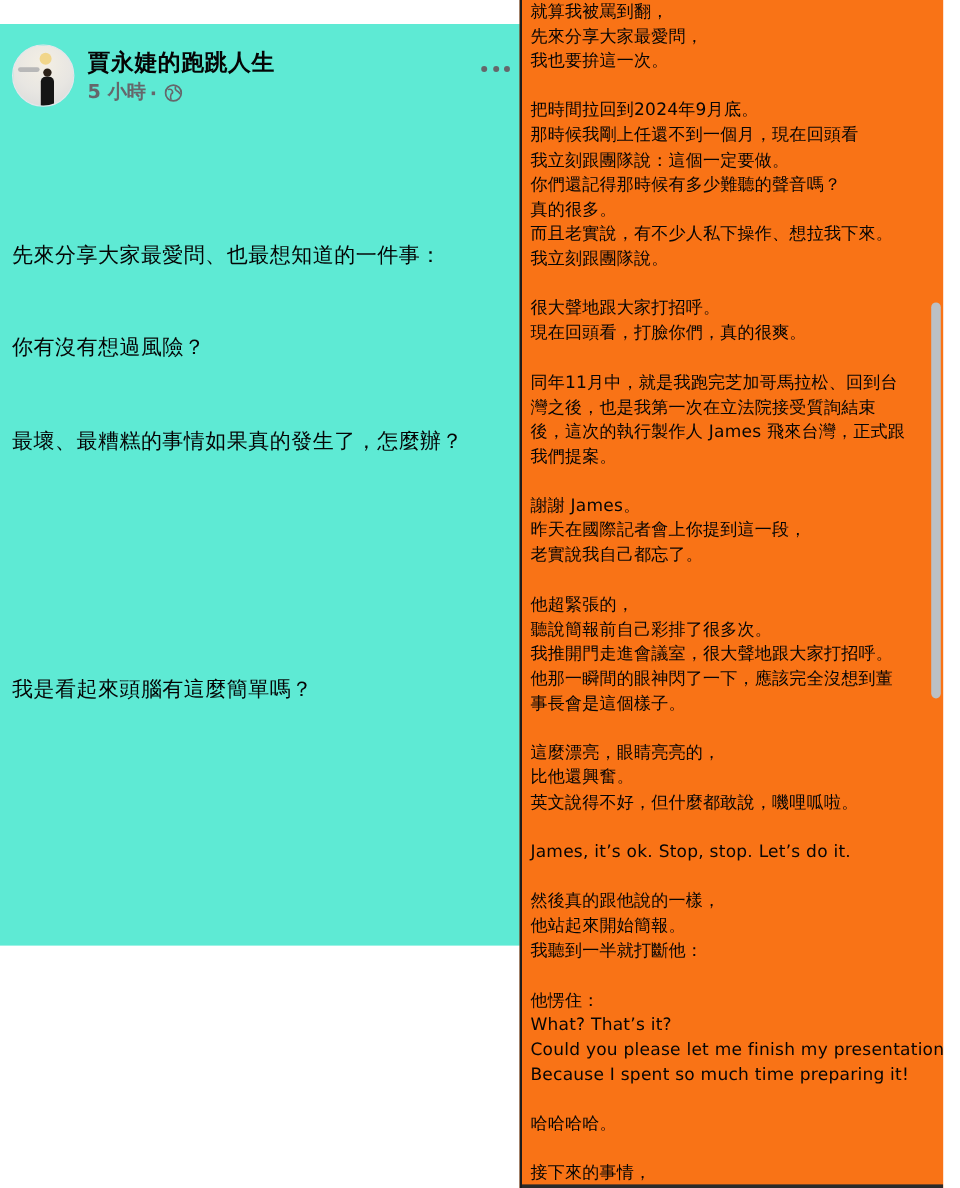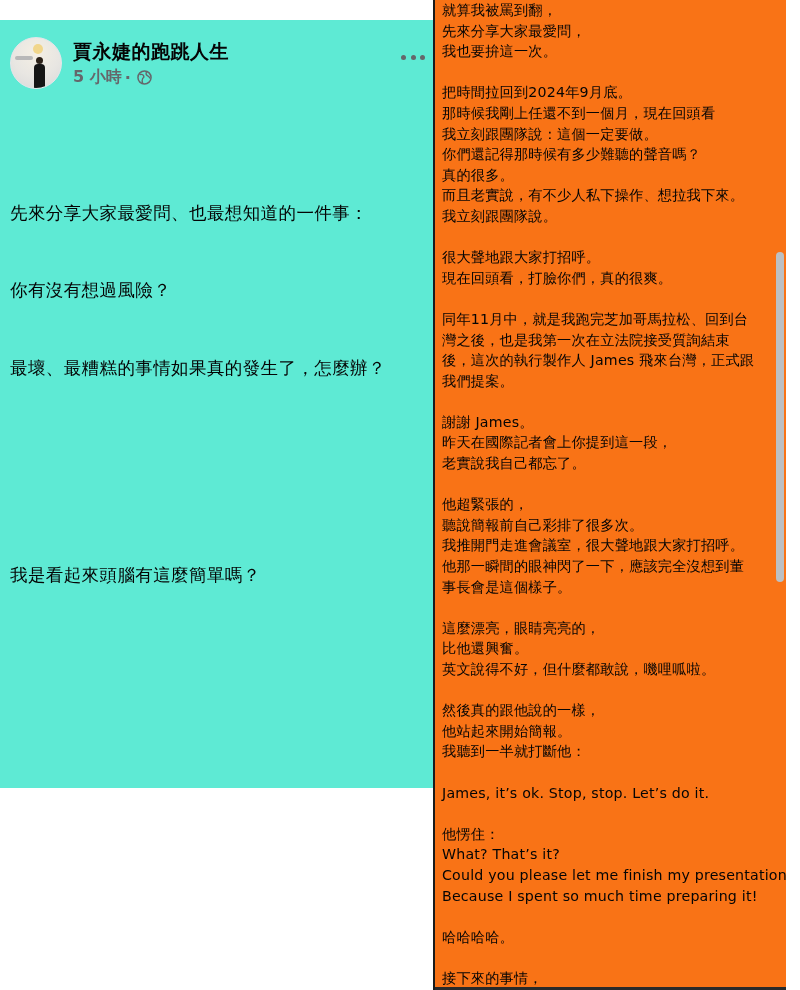--- a/index.html
+++ b/index.html
@@ -177,26 +177,26 @@
       <span class="line">我推開門走進會議室，很大聲地跟大家打招呼。</span>
       <span class="line">他那一瞬間的眼神閃了一下，應該完全沒想到董</span>
       <span class="line">事長會是這個樣子。</span>
     </div>
     <div class="para">
       <span class="line">這麼漂亮，眼睛亮亮的，</span>
       <span class="line">比他還興奮。</span>
       <span class="line">英文說得不好，但什麼都敢說，嘰哩呱啦。</span>
     </div>
     <div class="para">
+      <span class="line">James, it’s ok. Stop, stop. Let’s do it.</span>
+    </div>
+    <div class="para">
       <span class="line">然後真的跟他說的一樣，</span>
       <span class="line">他站起來開始簡報。</span>
       <span class="line">我聽到一半就打斷他：</span>
-    </div>
-    <div class="para">
-      <span class="line">James, it’s ok. Stop, stop. Let’s do it.</span>
     </div>
     <div class="para">
       <span class="line">他愣住：</span>
       <span class="line">What? That’s it?</span>
       <span class="line">Could you please let me finish my presentation?</span>
       <span class="line">Because I spent so much time preparing it!</span>
     </div>
     <div class="para">
       <span class="line">哈哈哈哈。</span>
     </div>

